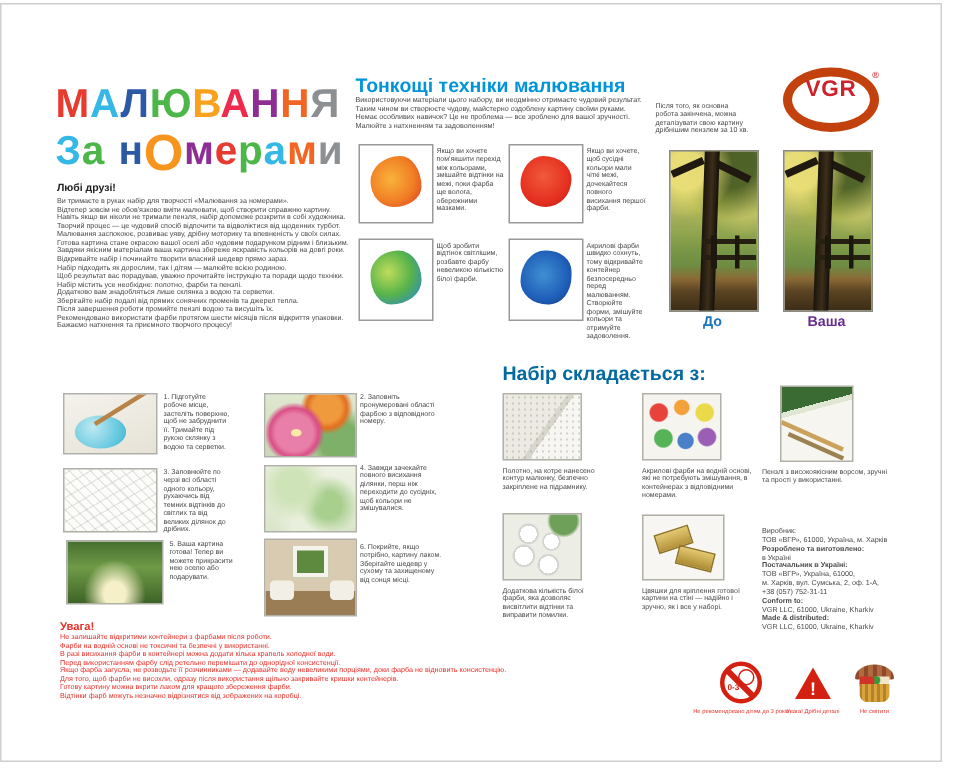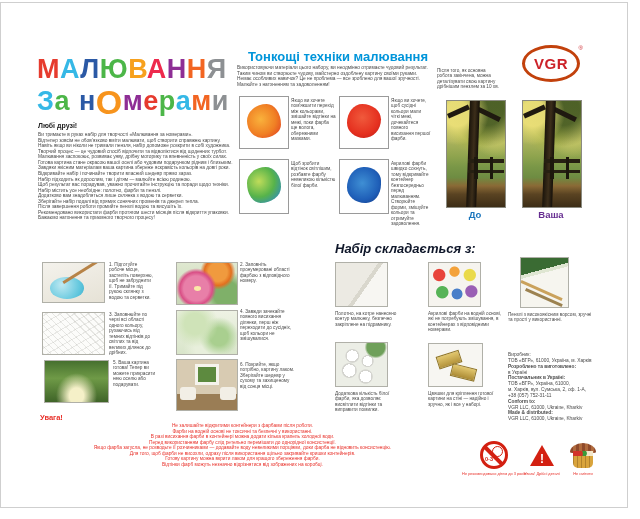--- a/index.html
+++ b/index.html
@@ -1,40 +1,40 @@
 <!DOCTYPE html>
 <html><head>
 <meta charset="utf-8">
 <style>
   html,body{margin:0;padding:0;background:#fff;}
   #page{position:relative;width:640px;height:519px;background:#fff;overflow:hidden;
         font-family:"Liberation Sans",sans-serif;color:#3a3a3a;}
   .sheet{position:absolute;left:0;top:2px;width:626px;height:504px;border:1px solid #cfcfcf;}
   .abs{position:absolute;}
   .tiny{font-size:5px;line-height:1.16;white-space:pre-line;color:#4a4a4a;}
-  .tiny-red{color:#e8312a;text-align:center;}
+  .tiny-red{color:#e8312a;}
   .b{font-weight:bold;}
   
   .lg-line{position:absolute;left:37px;font-weight:bold;font-size:27px;letter-spacing:.5px;line-height:1;}
   #lg1{top:56px;}
   #lg2{top:85px;}
   .word{margin-right:9px;}
   .big{font-size:34px;vertical-align:-4px;}
   
   .h-sec{position:absolute;font-weight:bold;}
   
   .swatch{position:absolute;border:1px solid #9a9a9a;background:#fff;}
   .blob{width:72%;height:68%;margin:14% auto;}
   .blob-orange{background:radial-gradient(circle at 40% 45%,#f9b23c,#f07f24 55%,#e44d22 85%);border-radius:58% 42% 55% 45%/50% 60% 40% 50%;}
   .blob-red{background:radial-gradient(circle at 45% 40%,#f05a3c,#e5301f 60%,#c21e18 90%);border-radius:45% 55% 50% 50%/55% 45% 55% 45%;}
   .blob-green{background:radial-gradient(circle at 35% 40%,#bfdc5a,#57b34a 50%,#2f8bbf 88%);border-radius:55% 45% 60% 40%/45% 55% 45% 55%;}
   .blob-blue{background:radial-gradient(circle at 45% 45%,#3f8fd4,#1f5fb8 60%,#143f8f 90%);border-radius:50% 50% 45% 55%/60% 40% 55% 45%;}
   
-  .vgr{position:absolute;left:522px;top:45px;width:52px;height:31px;border:3px solid #c2410c;border-radius:50%;
-       display:flex;align-items:center;justify-content:center;}
+  .vgr{position:absolute;left:522px;top:45px;width:52px;height:31px;border:6px solid #c2410c;border-radius:50%;
+       display:flex;align-items:flex-start;justify-content:center;}
   .vgr-text{color:#cc2229;font-weight:bold;font-size:15px;letter-spacing:.5px;}
   .vgr-reg{position:absolute;right:-6px;top:-3px;color:#cc2229;font-size:6px;}
   
   .tree{position:absolute;width:58px;height:106px;border:1px solid #8a8a80;overflow:hidden;
     background:
      radial-gradient(circle at 18% 12%,rgba(236,224,120,.95) 0 12%,transparent 30%),
      radial-gradient(circle at 70% 8%,rgba(70,90,35,.9) 0 15%,transparent 35%),
      radial-gradient(circle at 45% 25%,rgba(170,180,70,.8) 0 12%,transparent 30%),
      radial-gradient(circle at 85% 30%,rgba(205,205,105,.7) 0 10%,transparent 28%),
      linear-gradient(to bottom,#96a34e 0%,#aab25c 38%,#8fa44e 52%,#7a9747 62%,#6e8c42 72%,#8a6a36 80%,#5a4322 88%,#3c2d16 100%);}
@@ -146,21 +146,21 @@
 Відкривайте набір і починайте творити власний шедевр прямо зараз.
 Набір підходить як дорослим, так і дітям — малюйте всією родиною.
 Щоб результат вас порадував, уважно прочитайте інструкцію та поради щодо техніки.
 Набір містить усе необхідне: полотно, фарби та пензлі.
 Додатково вам знадобляться лише склянка з водою та серветки.
 Зберігайте набір подалі від прямих сонячних променів та джерел тепла.
 Після завершення роботи промийте пензлі водою та висушіть їх.
 Рекомендовано використати фарби протягом шести місяців після відкриття упаковки.
 Бажаємо натхнення та приємного творчого процесу!</div>
 
-  <div class="h-sec" style="left: 248px; top: 49px; font-size: 13px; color: rgb(0, 149, 218);">Тонкощі техніки малювання</div>
+  <div class="h-sec" style="left: 237px; top: 49px; font-size: 13px; color: rgb(0, 149, 218);">Тонкощі техніки малювання</div>
   <div class="abs tiny" style="left:237px;top:65px;width:196px;font-size:4.8px;">Використовуючи матеріали цього набору, ви неодмінно отримаєте чудовий результат.
 Таким чином ви створюєте чудову, майстерно оздоблену картину своїми руками.
 Немає особливих навичок? Це не проблема — все зроблено для вашої зручності.
 Малюйте з натхненням та задоволенням!</div>
 
   <div class="swatch" style="left:239px;top:96px;width:48px;height:51px;">
       <div class="blob blob-orange"></div>
     </div>
   <div class="abs tiny" style="left:291px;top:98px;width:45px;font-size:4.7px;">Якщо ви хочете пом'якшити перехід між кольорами, змішайте відтінки на межі, поки фарба ще волога, обережними мазками.</div>
   <div class="swatch" style="left:339px;top:96px;width:48px;height:51px;">
@@ -219,21 +219,21 @@
   <div class="abs b tiny-red" style="left: 40px; top: 413px; font-size: 7.5px; color: rgb(232, 49, 42);">Увага!</div>
   <div class="abs tiny tiny-red" style="left:40px;top:423px;width:405px;font-size:4.8px;">Не залишайте відкритими контейнери з фарбами після роботи.
 Фарби на водній основі не токсичні та безпечні у використанні.
 В разі висихання фарби в контейнері можна додати кілька крапель холодної води.
 Перед використанням фарбу слід ретельно перемішати до однорідної консистенції.
 Якщо фарба загусла, не розводьте її розчинниками — додавайте воду невеликими порціями, доки фарба не відновить консистенцію.
 Для того, щоб фарби не висохли, одразу після використання щільно закривайте кришки контейнерів.
 Готову картину можна вкрити лаком для кращого збереження фарби.
 Відтінки фарб можуть незначно відрізнятися від зображених на коробці.</div>
 
-  <div class="h-sec" style="left: 335px; top: 241px; font-size: 13px; color: #0f172a; font-style: italic;">Набір складається з:</div>
+  <div class="h-sec" style="left: 335px; top: 241px; font-size: 13px; color: #0369a1;">Набір складається з:</div>
 
   <div class="ph ph-canvas" style="left:335px;top:262px;width:53px;height:45px;"></div>
   <div class="abs tiny" style="left:335px;top:311px;width:70px;font-size:4.7px;">Полотно, на котре нанесено контур малюнку, безпечно закріплене на підрамнику.</div>
   <div class="ph ph-paints" style="left:428px;top:262px;width:53px;height:45px;"></div>
   <div class="abs tiny" style="left:428px;top:311px;width:76px;font-size:4.7px;">Акрилові фарби на водній основі, які не потребують змішування, в контейнерах з відповідними номерами.</div>
   <div class="ph ph-white" style="left:335px;top:342px;width:53px;height:45px;"></div>
   <div class="abs tiny" style="left:335px;top:391px;width:70px;font-size:4.7px;">Додаткова кількість білої фарби, яка дозволяє висвітлити відтінки та виправити помилки.</div>
   <div class="ph ph-hooks" style="left:428px;top:343px;width:55px;height:44px;"></div>
   <div class="abs tiny" style="left:428px;top:391px;width:73px;font-size:4.7px;">Цвяшки для кріплення готової картини на стіні — надійно і зручно, як і все у наборі.</div>
   <div class="ph ph-brush" style="left:520px;top:257px;width:49px;height:51px;"></div>

